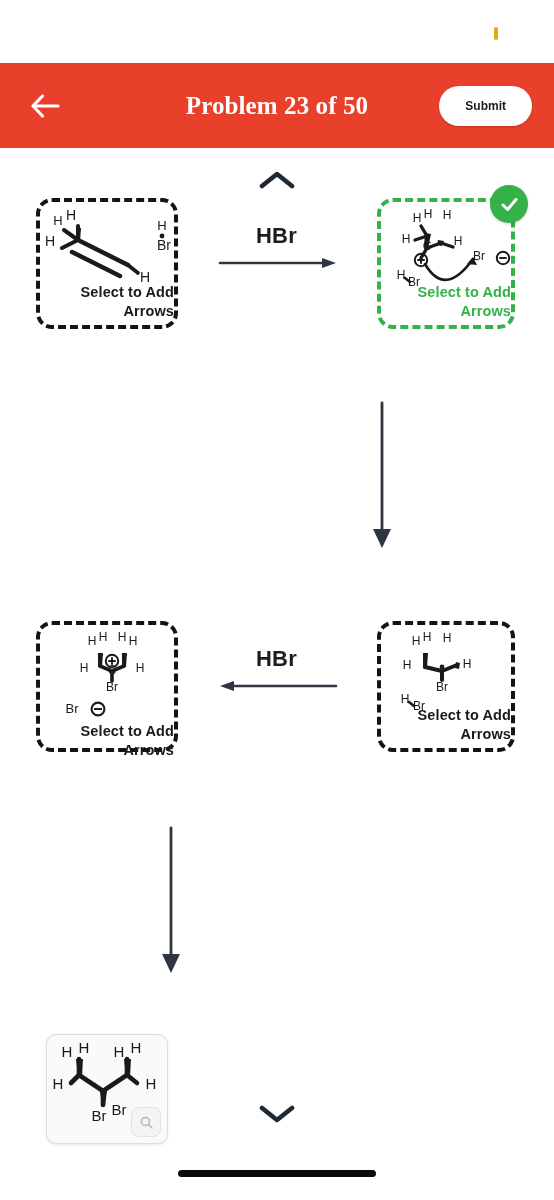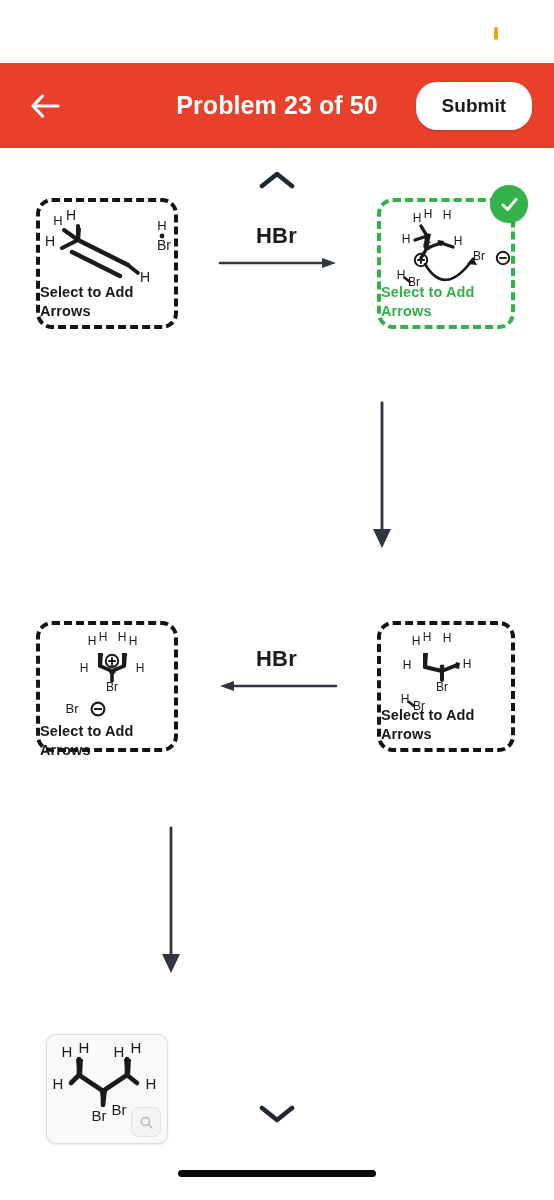--- a/index.html
+++ b/index.html
@@ -35,26 +35,26 @@
   }
   .back-btn {
     position: absolute; left: 22px; top: 50%; transform: translateY(-50%);
     width: 46px; height: 46px; display:flex; align-items:center; justify-content:center;
     cursor: pointer;
   }
   .back-btn svg { display:block; }
   .header-title {
     position: absolute; left: 0; top: 0; width: 554px; height: 85px;
     display: flex; align-items: center; justify-content: center;
-    color: #ffffff; font-size: 25px; font-weight: bold; letter-spacing: 0.1px;
+    color: #ffffff; font-size: 25px; font-weight: bold; letter-spacing: 0.1px; font-family: Liberation Serif, serif;
   }
   .submit-btn {
     position: absolute; right: 22px; top: 50%; transform: translateY(-50%);
     background: #ffffff; border-radius: 21px;
-    padding: 13px 26px; font-size: 19px; font-weight: bold; color: #1c1c1c;
+    padding: 13px 26px; font-size: 12px; font-weight: bold; color: #1c1c1c;
     cursor: pointer; box-shadow: 0 1px 2px rgba(0,0,0,0.18);
     white-space: nowrap;
   }
 
   
   .canvas {
     position: absolute; top: 148px; left: 0; width: 554px; height: 1010px;
     background: #ffffff;
   }
 
@@ -73,21 +73,21 @@
   }
   .mol-box.done { border-color: #35b14a; }
   .mol-box.final {
     border: 1px solid #dcdcdc;
     border-radius: 10px;
     background: #fafafa;
     box-shadow: 0 1px 3px rgba(0,0,0,0.10);
   }
   .box-label {
     position: absolute; left: 0; width: 100%;
-    text-align: left; font-size: 14.5px; font-weight: bold;
+    text-align: right; font-size: 14.5px; font-weight: bold;
     color: #1a1a1a; line-height: 19px; letter-spacing: 0.1px;
   }
   .mol-box.done .box-label { color: #35b14a; }
 
   .mol-svg { position: absolute; left: 0; top: 0; }
 
   
   .check-badge {
     position: absolute; width: 38px; height: 38px; border-radius: 50%;
     background: #35b14a; display: flex; align-items: center; justify-content: center;

